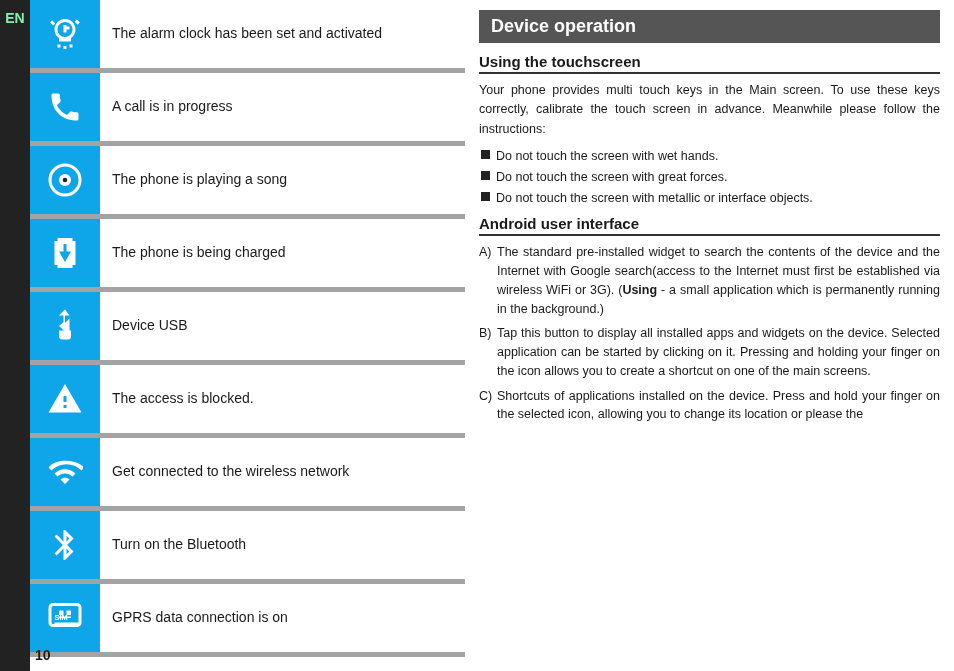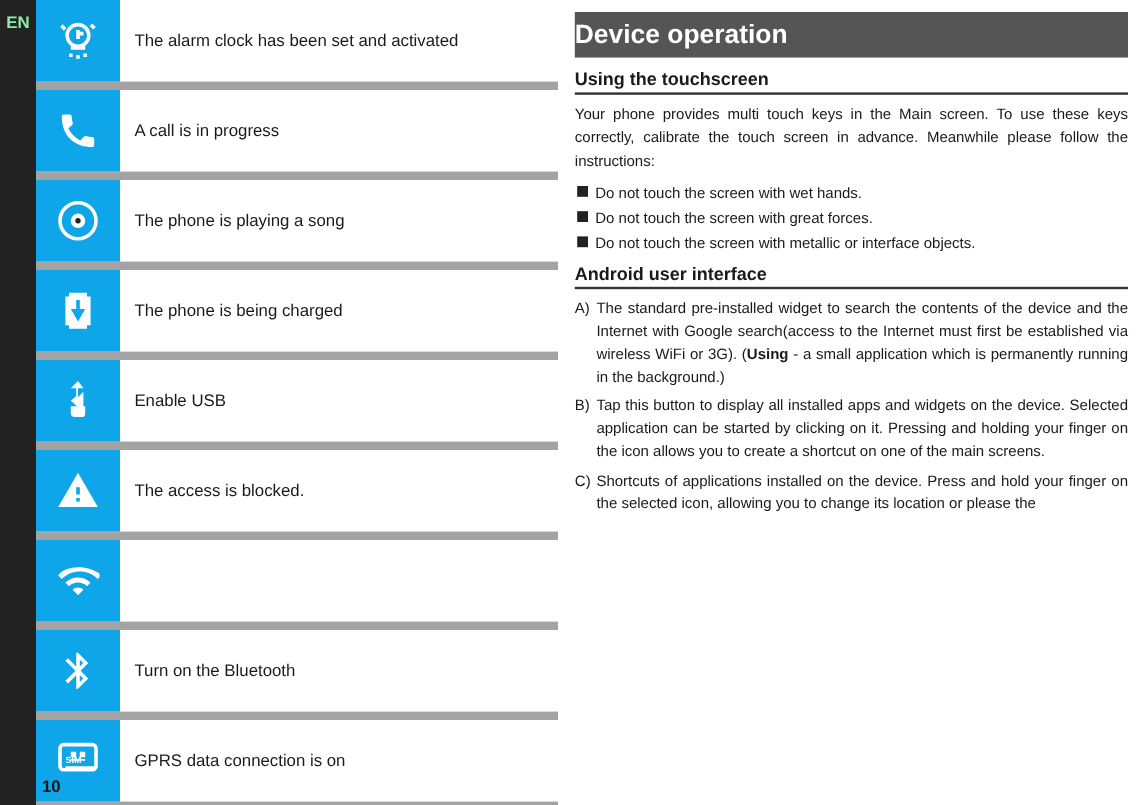--- a/index.html
+++ b/index.html
@@ -39,21 +39,21 @@
     }
 
     .icon-list {
       margin-left: 30px;
       flex: 1;
     }
 
     .icon-row {
       display: flex;
       align-items: center;
-      border-bottom: 7px solid #a3a3a3;
+      border-bottom: 5px solid #a3a3a3;
       min-height: 68px;
     }
 
     .icon-cell {
       width: 70px;
       min-width: 70px;
       height: 68px;
       background: #0ea5e9;
       display: flex;
       align-items: center;
@@ -84,23 +84,23 @@
     
     .right-panel {
       width: 489px;
       padding: 10px 14px 10px 14px;
       overflow: hidden;
     }
 
     .section-title-box {
       background: #555;
       color: #fff;
-      font-size: 22px;
-      font-weight: bold;
-      padding: 6px 0;
+      font-size: 18px;
+      font-weight: bold;
+      padding: 6px 12px;
       margin-bottom: 10px;
       font-family: 'Arial Black', Arial, sans-serif;
     }
 
     .subsection-title {
       font-size: 15px;
       font-weight: bold;
       border-bottom: 2px solid #333;
       margin-bottom: 7px;
       padding-bottom: 2px;
@@ -197,36 +197,37 @@
           </svg>
     </div>
     <div class="icon-text">The phone is being charged</div>
   </div>
       <div class="icon-row">
     <div class="icon-cell">
       <svg viewBox="0 0 24 24">
             <path d="M15 7l-5 5 5 5V7zm-3 8.5v-7l-4 3.5 4 3.5zM12 1L8 5h3v6.17A2.001 2.001 0 0010 13c0 1.11.89 2 2 2a2 2 0 002-2 2.001 2.001 0 00-2-1.83V5h3L12 1zm0 13c-.55 0-1-.45-1-1s.45-1 1-1 1 .45 1 1-.45 1-1 1zM8 19c0 1.1.9 2 2 2h4a2 2 0 002-2v-4H8v4z"></path>
           </svg>
     </div>
-    <div class="icon-text">Enable USB</div>
+    <div class="icon-text">Device USB</div>
   </div>
       <div class="icon-row">
     <div class="icon-cell">
       <svg viewBox="0 0 24 24">
             <path d="M1 21h22L12 2 1 21zm12-3h-2v-2h2v2zm0-4h-2v-4h2v4z"></path>
           </svg>
     </div>
     <div class="icon-text">The access is blocked.</div>
   </div>
       <div class="icon-row">
     <div class="icon-cell">
       <svg viewBox="0 0 24 24">
             <path d="M1 9l2 2c5.52-5.52 14.48-5.52 20 0l2-2C18.93 2.93 5.07 2.93 1 9zm8 8l3 3 3-3c-1.65-1.66-4.34-1.66-6 0zm-4-4l2 2c2.76-2.76 7.24-2.76 10 0l2-2C15.14 9.14 8.87 9.14 5 13z"></path>
           </svg>
     </div>
+    <div class="icon-text">Get connected to the wireless network</div>
   </div>
       <div class="icon-row">
     <div class="icon-cell">
       <svg viewBox="0 0 24 24">
             <path d="M17.71 7.71L12 2h-1v7.59L6.41 5 5 6.41 10.59 12 5 17.59 6.41 19 11 14.41V22h1l5.71-5.71-4.3-4.29 4.3-4.29zM13 5.83l1.88 1.88L13 9.59V5.83zm1.88 10.46L13 18.17v-3.76l1.88 1.88z"></path>
           </svg>
     </div>
     <div class="icon-text">Turn on the Bluetooth</div>
   </div>
       <div class="icon-row">

